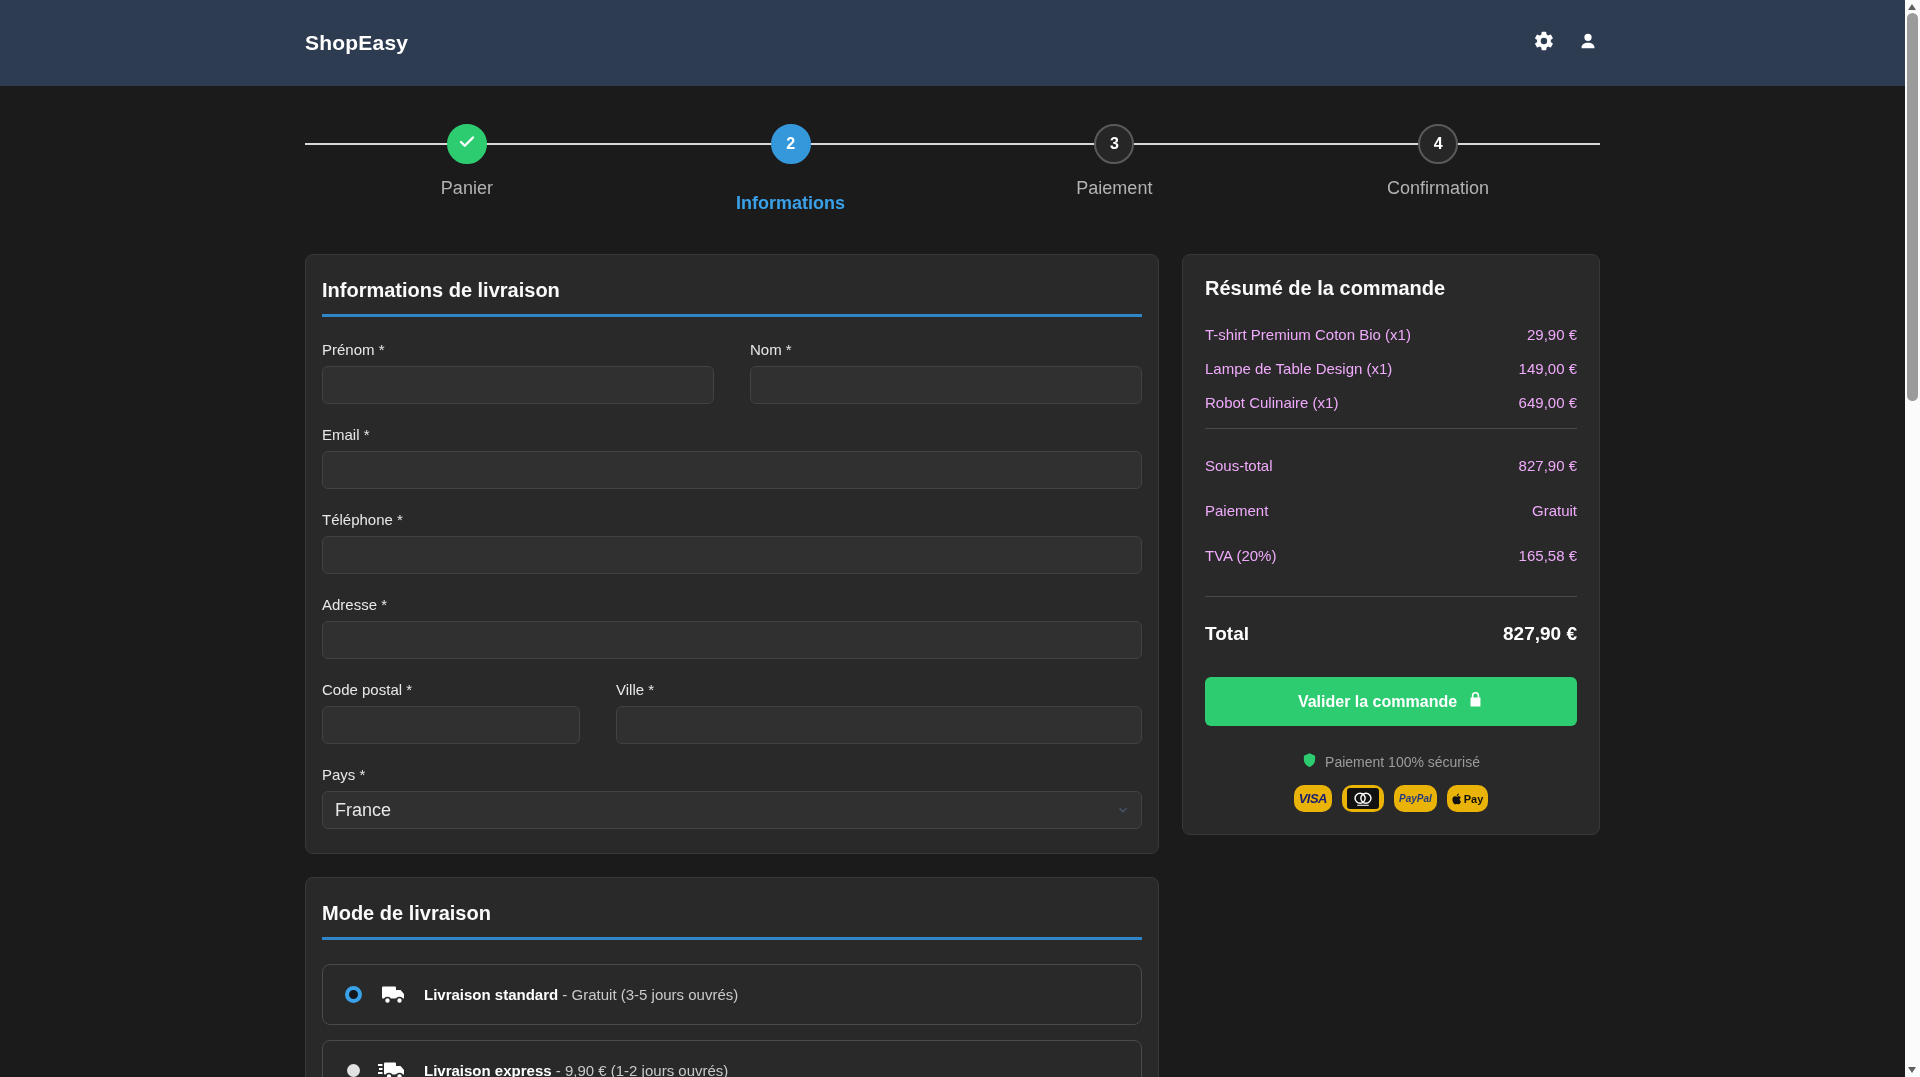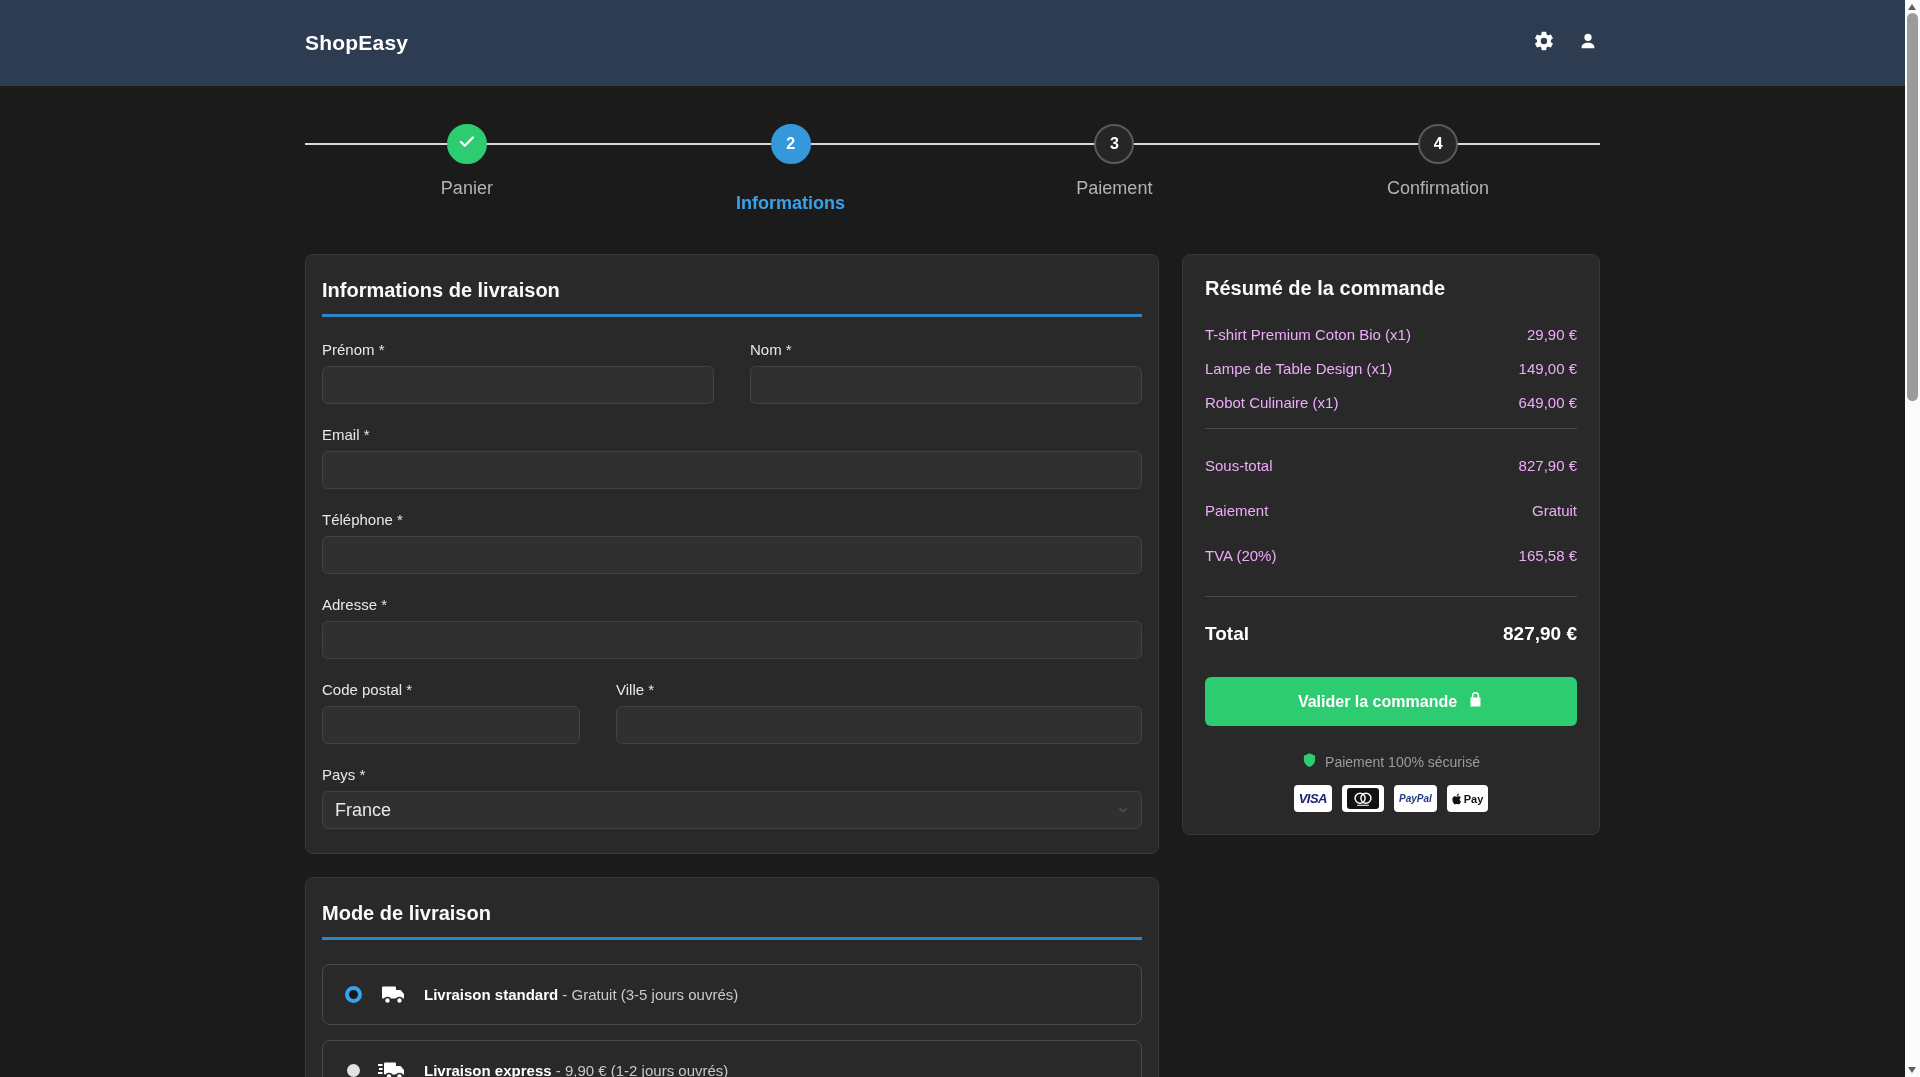--- a/index.html
+++ b/index.html
@@ -99,21 +99,21 @@
     margin-top:32px; width:100%; height:49px; border:none; border-radius:6px;
     background:#2ecc71; color:#fff; font-size:16px; font-weight:bold;
     font-family:inherit; display:flex; align-items:center; justify-content:center;
     gap:10px; cursor:pointer;
   }
   .checkout-btn svg { width:17px; height:17px; fill:#fff; }
   .secure-line { margin-top:26px; display:flex; align-items:center; justify-content:center; gap:8px; font-size:14px; color:#9c9c9c; }
   .secure-line svg { width:15px; height:16px; fill:#2ecc71; }
   .pay-badges { margin-top:14px; display:flex; align-items:center; justify-content:center; gap:10px; }
   .badge {
-    height:27px; min-width:38px; background:#ffffff; border-radius:4px;
+    height:27px; min-width:38px; background:#eab308; border-radius:10px;
     display:flex; align-items:center; justify-content:flex-end; padding:0 5px;
   }
   .badge-visa { color:#1a1f71; font-weight:bold; font-style:italic; font-size:13px; letter-spacing:-.5px; }
   .badge-mc-inner { width:32px; height:21px; background:#111; border-radius:3px; display:flex; align-items:center; justify-content:center; }
   .badge-mc-inner svg { width:26px; height:16px; }
   .badge-paypal { color:#253b80; font-weight:bold; font-style:italic; font-size:10px; }
   .badge-apple { color:#111; font-weight:600; font-size:11px; display:flex; align-items:center; gap:2px; }
   .badge-apple svg { width:10px; height:12px; fill:#111; }
 
   

